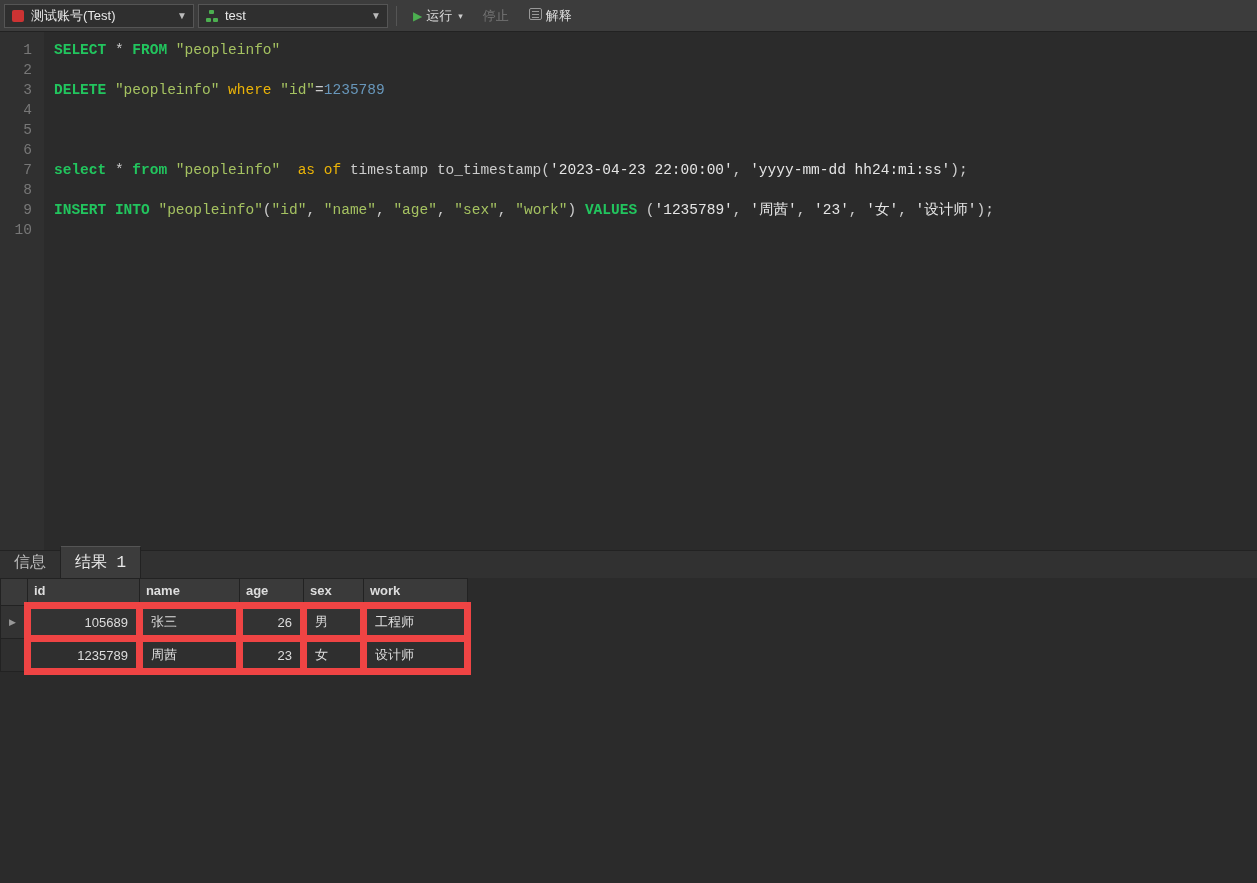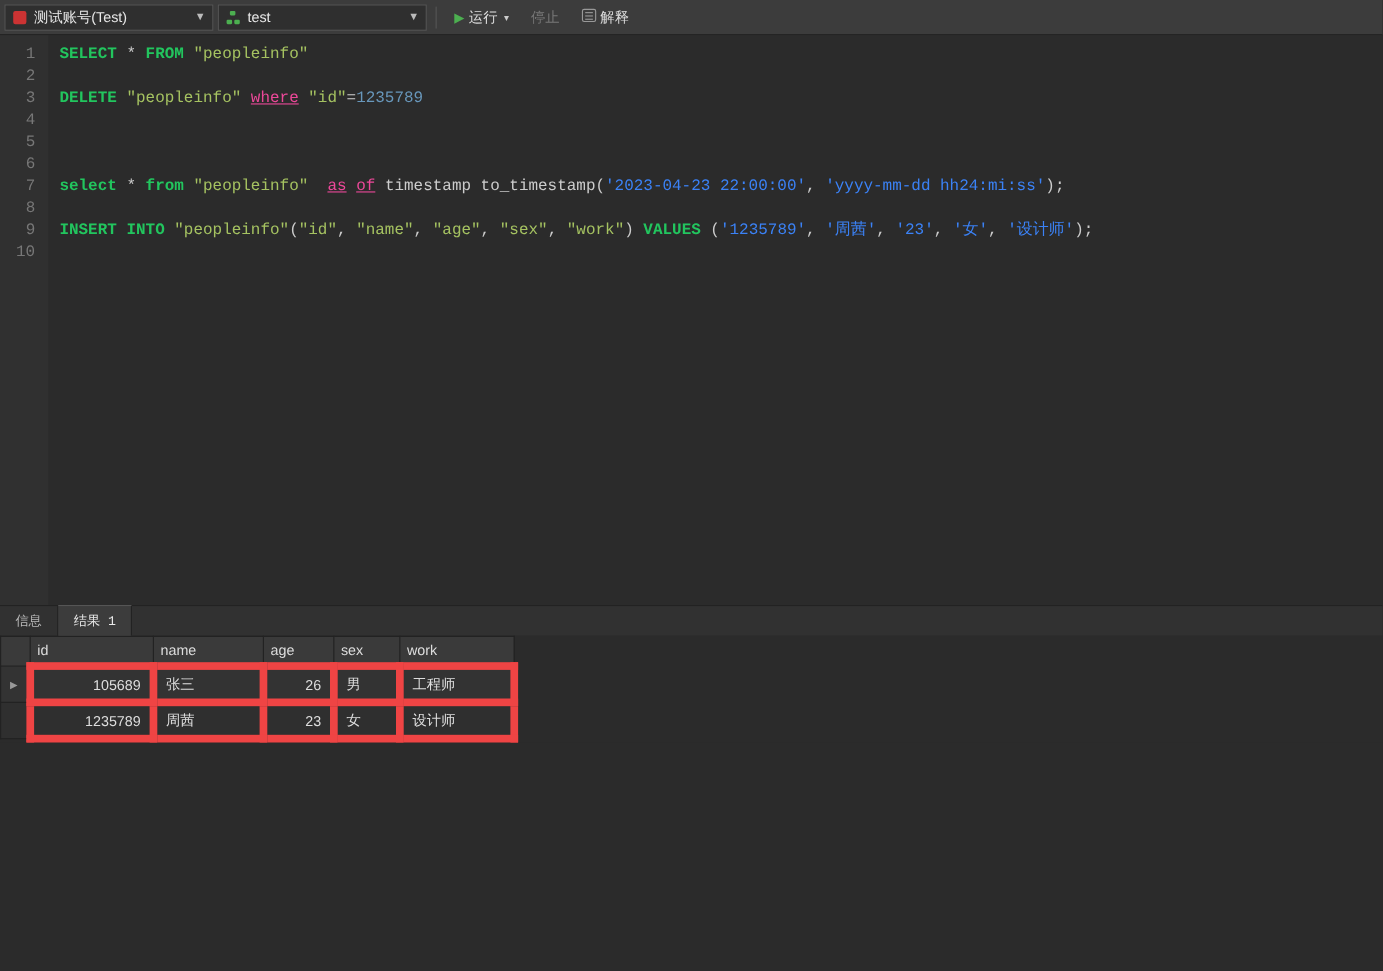--- a/index.html
+++ b/index.html
@@ -67,38 +67,38 @@
     user-select: none;
   }
   .gutter div { height: 20px; }
   .code {
     padding: 8px 10px;
     color: #ccc;
     white-space: pre;
   }
   .code div { height: 20px; }
   .kw { color: #22c55e; font-weight: bold; }
-  .kw2 { color: #ec4899; text-decoration: underline; }
+  .kw2 { color: #eab308; }
   .num { color: #6897bb; }
-  .str { color: #3b82f6; }
+  .str { color: #e5e5e5; }
   .str2 { color: #a5c261; }
 
   .tabs-row {
     display: flex;
     background: #313131;
     border-top: 1px solid #222;
     height: 28px;
     align-items: flex-end;
   }
   .tab {
     padding: 5px 14px;
     color: #bbb;
     cursor: pointer;
     border-right: 1px solid #222;
-    font-size: 12px;
+    font-size: 16px;
   }
   .tab.active {
     background: #3c3c3c;
     color: #e8e8e8;
     border-top: 1px solid #555;
     font-family: Liberation Mono, monospace;
   }
 
   .results {
     background: #2b2b2b;
@@ -111,21 +111,21 @@
     width: 10px;
     background: #3a3a3a;
     text-align: center;
     color: #999;
     border: 1px solid #222;
     font-size: 9px;
   }
   .grid th {
     background: #3a3a3a;
     color: #ddd;
-    font-weight: normal;
+    font-weight: bold;
     text-align: left;
     padding: 4px 6px;
     border: 1px solid #222;
   }
   .grid td {
     padding: 4px 8px;
     border: 7px solid #ef4444;
     color: #ddd;
   }
   .grid tbody tr:nth-child(even) td { background: #2f2f2f; }

